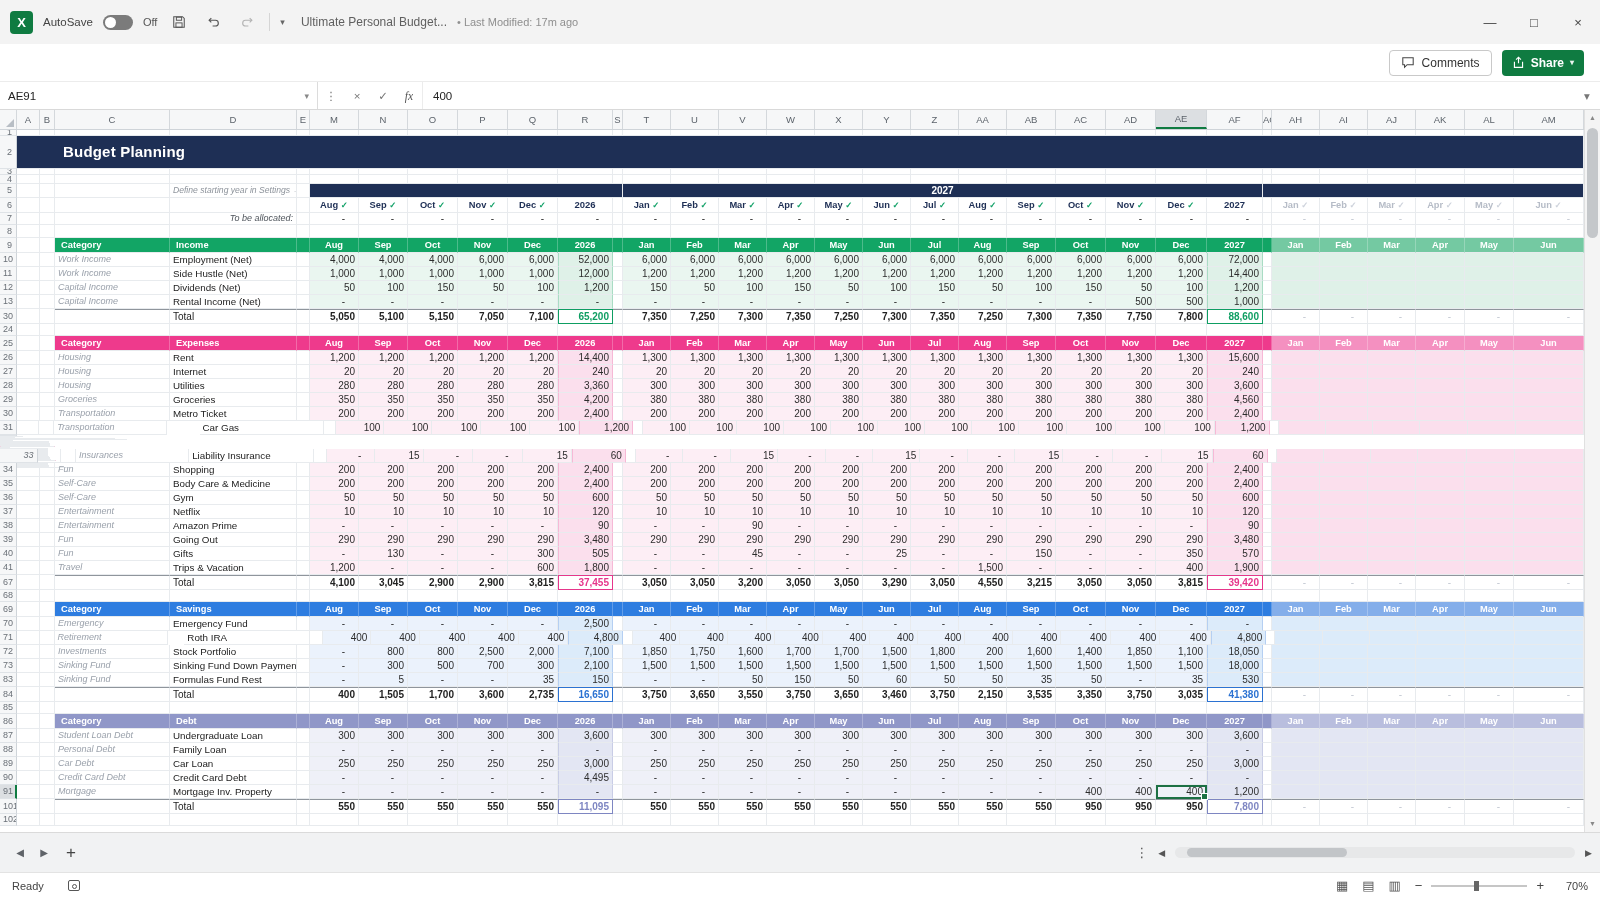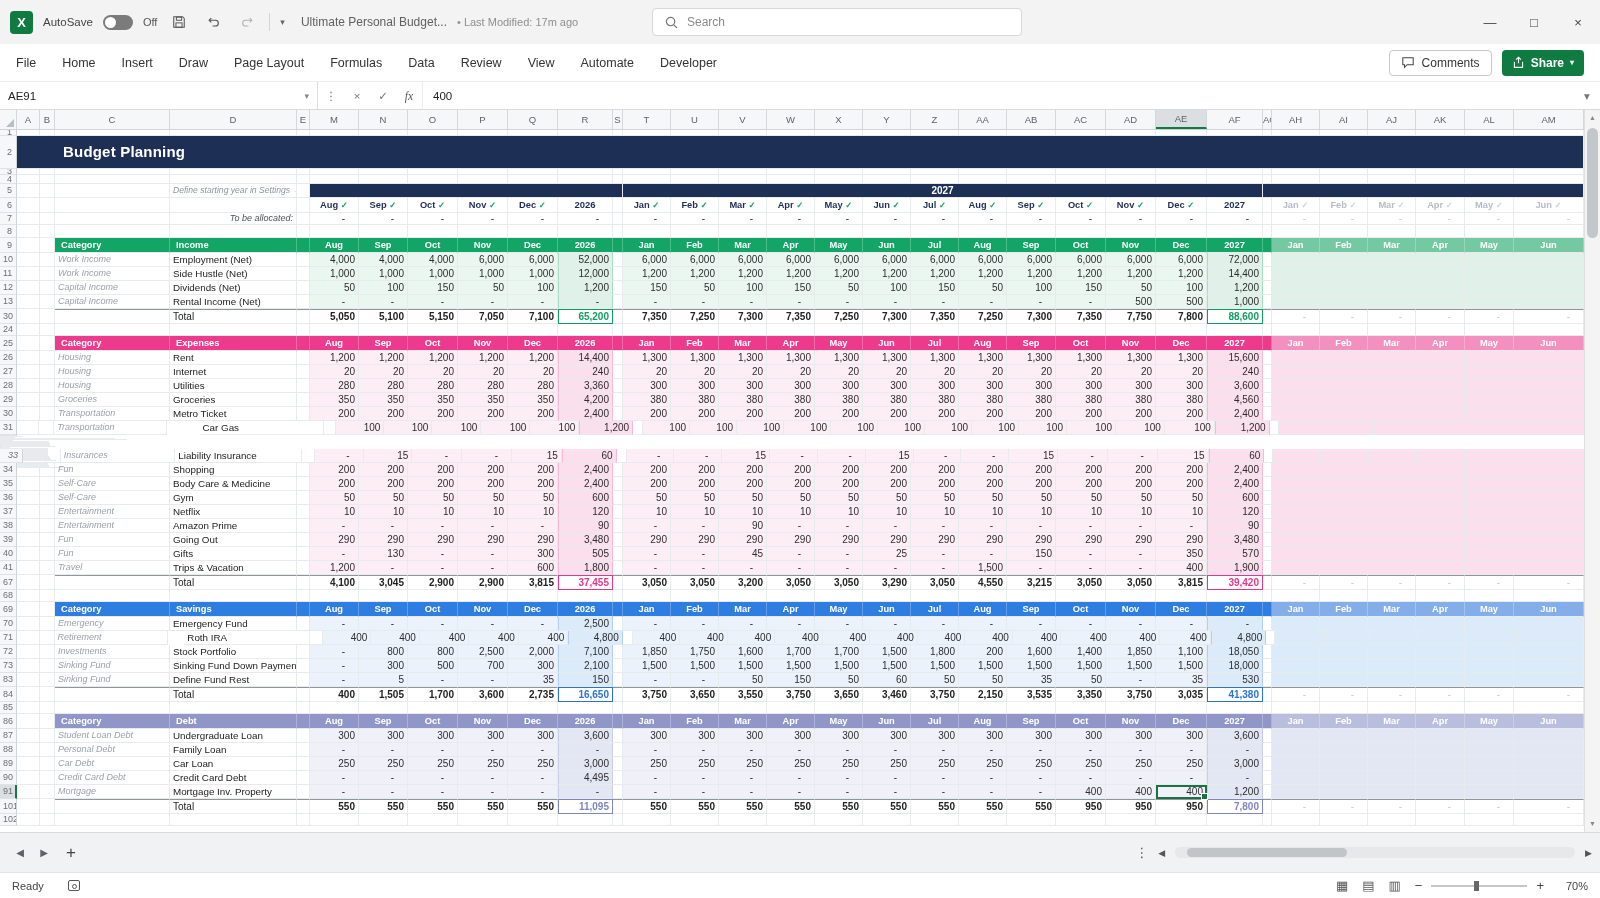--- a/index.html
+++ b/index.html
@@ -161,48 +161,28 @@
   <div class="tb-icon">
     <svg width="15" height="14" viewBox="0 0 16 16">
         <path d="M10.5 3.5 L13 6 l-2.5 2.5" fill="none" stroke="#b3b3b3" stroke-width="1.3"></path>
         <path d="M12.8 6 h-7 a3.3 3.3 0 0 0 0 6.6 H9" fill="none" stroke="#b3b3b3" stroke-width="1.3"></path>
       </svg>
   </div>
   <div class="tb-sep"></div>
   <span class="chev">▾</span>
   <span class="doc-title">Ultimate Personal Budget...</span>
   <span class="doc-mod">• Last Modified: 17m ago</span>
-  <div class="searchbox">
-    <svg width="13" height="13" viewBox="0 0 14 14">
-        <circle cx="6" cy="6" r="4.5" fill="none" stroke="#777" stroke-width="1.3"></circle>
-        <line x1="9.5" y1="9.5" x2="13" y2="13" stroke="#777" stroke-width="1.3"></line>
-      </svg>
-    <span>Search</span>
-  </div>
   <div class="win-controls">
     <div class="win-btn">—</div>
     <div class="win-btn">□</div>
     <div class="win-btn">×</div>
   </div>
 </div>
 
 <div class="ribbon">
-  <div id="ribbon-tabs">
-      <div class="rtab">File</div>
-      <div class="rtab">Home</div>
-      <div class="rtab">Insert</div>
-      <div class="rtab">Draw</div>
-      <div class="rtab">Page Layout</div>
-      <div class="rtab">Formulas</div>
-      <div class="rtab">Data</div>
-      <div class="rtab">Review</div>
-      <div class="rtab">View</div>
-      <div class="rtab">Automate</div>
-      <div class="rtab">Developer</div>
-    </div>
   <div class="ribbon-right">
     <div class="comments-btn">
       <svg width="14" height="13" viewBox="0 0 16 15">
           <path d="M2 2 h12 v8 h-7 l-3 3 v-3 h-2 z" fill="none" stroke="#444" stroke-width="1.2"></path>
         </svg>
       <span>Comments</span>
     </div>
     <div class="share-btn">
       <svg width="13" height="13" viewBox="0 0 16 16">
           <path d="M8 9 V2 M5 4.5 L8 1.5 L11 4.5" stroke="#fff" stroke-width="1.4" fill="none"></path>
@@ -1009,21 +989,21 @@
           <div class="gc num" style="width: 56px; background: rgb(251, 223, 237); border-left: 1px solid rgb(246, 185, 214); border-right: 1px solid rgb(246, 185, 214);">200</div>
           <div class="gc" style="width: 9px;"></div>
           <div class="gc" style="width: 48px; background: rgb(251, 223, 237);"></div>
           <div class="gc" style="width: 48px; background: rgb(251, 223, 237);"></div>
           <div class="gc" style="width: 48px; background: rgb(251, 223, 237);"></div>
           <div class="gc" style="width: 49px; background: rgb(251, 223, 237);"></div>
           <div class="gc" style="width: 49px; background: rgb(251, 223, 237);"></div>
           <div class="gc" style="width: 70px; background: rgb(251, 223, 237);"></div>
         </div>
         <div class="grow" style="height: 14px; line-height: 13px;">
-          <div class="gc rh" style="width: 23px; font-style: italic;">33</div>
+          <div class="gc rh" style="width: 39px; font-style: italic;">33</div>
           <div class="gc" style="width: 23px;"></div>
           <div class="gc" style="width: 15px;"></div>
           <div class="gc cat" style="width: 115px;">Insurances</div>
           <div class="gc lbl" style="width: 127px;">Liability Insurance</div>
           <div class="gc" style="width: 13px;"></div>
           <div class="gc num dsh" style="width: 49px; background: rgb(253, 238, 245);">-</div>
           <div class="gc num" style="width: 49px; background: rgb(253, 238, 245);">15</div>
           <div class="gc num dsh" style="width: 50px; background: rgb(253, 238, 245);">-</div>
           <div class="gc num dsh" style="width: 50px; background: rgb(253, 238, 245);">-</div>
           <div class="gc num" style="width: 50px; background: rgb(253, 238, 245);">15</div>
@@ -1573,21 +1553,21 @@
           <div class="gc" style="width: 48px; background: rgb(220, 235, 250);"></div>
           <div class="gc" style="width: 49px; background: rgb(220, 235, 250);"></div>
           <div class="gc" style="width: 49px; background: rgb(220, 235, 250);"></div>
           <div class="gc" style="width: 70px; background: rgb(220, 235, 250);"></div>
         </div>
         <div class="grow" style="height: 14px; line-height: 13px;">
           <div class="gc rh" style="width: 17px;">83</div>
           <div class="gc" style="width: 23px;"></div>
           <div class="gc" style="width: 15px;"></div>
           <div class="gc cat" style="width: 115px;">Sinking Fund</div>
-          <div class="gc lbl" style="width: 127px;">Define Fund Rest</div>
+          <div class="gc lbl" style="width: 127px;">Formulas Fund Rest</div>
           <div class="gc" style="width: 13px;"></div>
           <div class="gc num dsh" style="width: 49px; background: rgb(235, 242, 252);">-</div>
           <div class="gc num" style="width: 49px; background: rgb(235, 242, 252);">5</div>
           <div class="gc num dsh" style="width: 50px; background: rgb(235, 242, 252);">-</div>
           <div class="gc num dsh" style="width: 50px; background: rgb(235, 242, 252);">-</div>
           <div class="gc num" style="width: 50px; background: rgb(235, 242, 252);">35</div>
           <div class="gc num" style="width: 55px; background: rgb(220, 235, 250); border-left: 1px solid rgb(181, 207, 242); border-right: 1px solid rgb(181, 207, 242);">150</div>
           <div class="gc" style="width: 10px;"></div>
           <div class="gc num dsh" style="width: 48px; background: rgb(235, 242, 252);">-</div>
           <div class="gc num dsh" style="width: 48px; background: rgb(235, 242, 252);">-</div>

